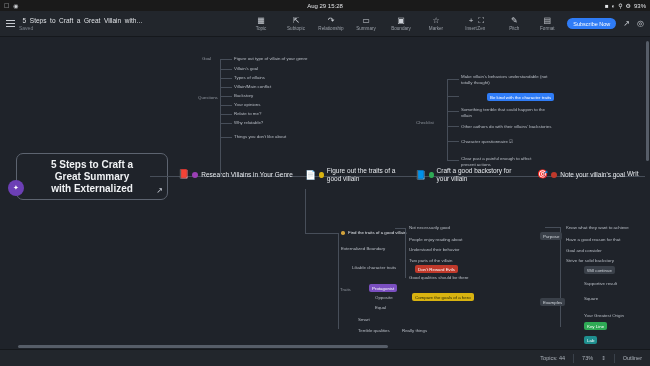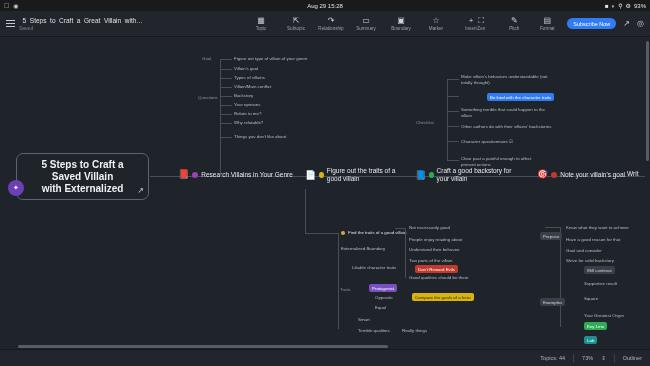--- a/index.html
+++ b/index.html
@@ -66,21 +66,21 @@
 
   
   .canvas {
     position:absolute; left:0; right:0; top:37px; bottom:17px;
     background:#1f232a;
     overflow:hidden;
   }
 
   
   .central {
-    position:absolute; left:16px; top:116px; width:133px; height:47px;
+    position:absolute; left:16px; top:116px; width:152px; height:47px;
     border:1.4px solid #5d6470; border-radius:7px; background:#1f232a;
     display:flex; align-items:center; justify-content:center;
     text-align:center;
   }
   .central-text {
     font-size:10px; line-height:12px; color:#f0f2f4; font-weight:600;
     padding:0 10px;
   }
   .central .badge {
     position:absolute; left:-9px; bottom:3px; width:16px; height:16px;
@@ -237,21 +237,21 @@
     <div class="tb-dots">↗</div>
     <div class="tb-dots">◎</div>
   </div>
 </div>
 
 <div class="canvas">
 
   <div class="central">
     <div class="central-text">
       <span>5 Steps to Craft a</span><br>
-      <span>Saved Villain</span><br>
+      <span>Great Summary</span><br>
       <span>with Externalized</span>
     </div>
     <div class="badge">✦</div>
     <div class="ext">↗</div>
   </div>
 
   <div class="ln h" style="left:150px; top:139px; width:495px;"></div>
 
   <div class="topic" style="left:178px; top:133px;">
     <span class="tico">📕</span>

